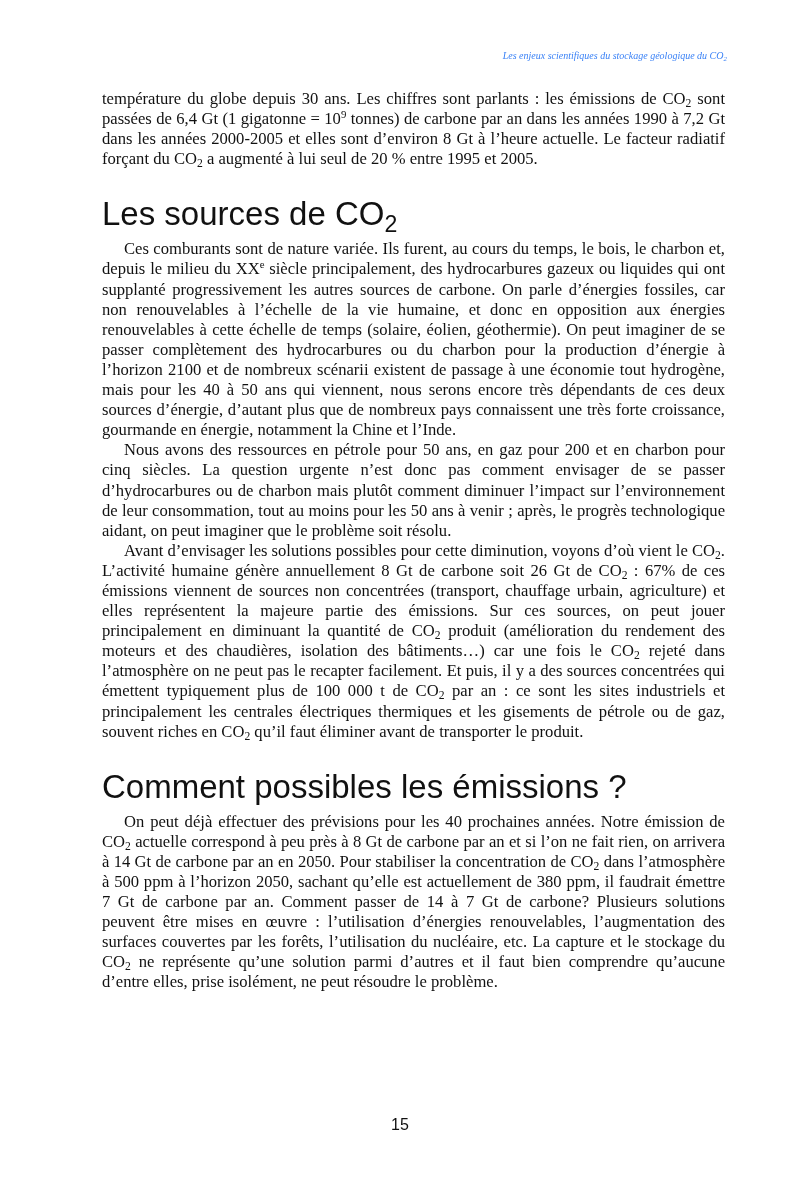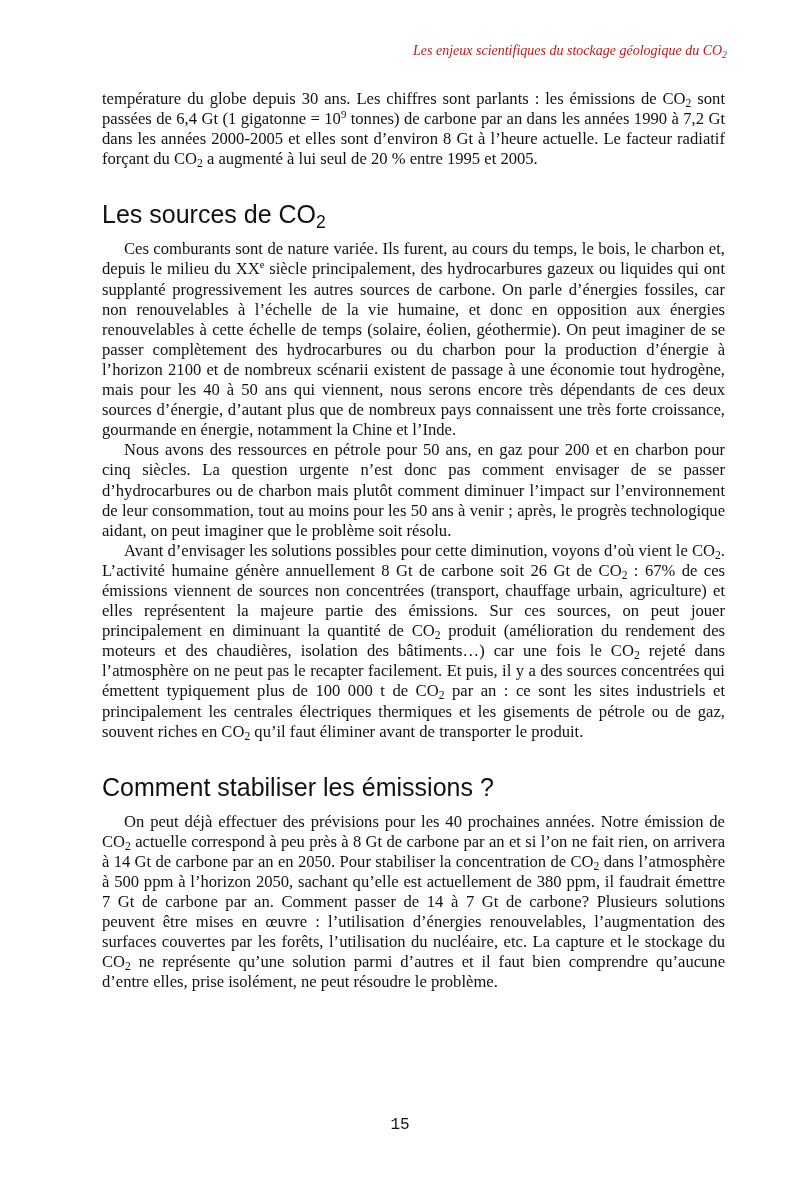--- a/index.html
+++ b/index.html
@@ -1,56 +1,56 @@
 <!DOCTYPE html>
 <html><head>
 <meta charset="utf-8">
 <style>
   html, body { margin: 0; padding: 0; background: #ffffff; }
   body { width: 800px; height: 1198px; position: relative; overflow: hidden; color: #111; }
   .running-header {
-    position: absolute; top: 43px; right: 73px;
-    font-family: "Liberation Serif", serif; font-style: italic; font-size: 14px; color: #b91c1c;
+    position: absolute; top: 50px; right: 73px;
+    font-family: "Liberation Serif", serif; font-style: italic; font-size: 10px; color: #3b82f6;
   }
   .page-content {
     position: absolute; left: 102px; top: 89px; width: 623px;
     font-family: "Liberation Serif", serif; font-size: 16.6px; line-height: 20.1px;
     text-align: justify;
   }
   .page-content p { margin: 0; }
   .indent { text-indent: 22px; }
   h2.section-heading {
     font-family: "Liberation Sans", sans-serif; font-weight: normal;
-    font-size: 25px; line-height: 30px; margin: 30px 0 10px 0; color: #111;
+    font-size: 33px; line-height: 30px; margin: 30px 0 10px 0; color: #111;
     text-align: left;
   }
   sub { font-size: 0.7em; vertical-align: -0.3em; line-height: 0; }
   sup { font-size: 0.65em; vertical-align: 0.55em; line-height: 0; }
   .page-number {
     position: absolute; top: 1116px; left: 0; width: 800px; text-align: center;
-    font-family: Liberation Mono, monospace; font-size: 16px; color: #111;
+    font-family: Liberation Sans, sans-serif; font-size: 16px; color: #111;
   }
 </style>
 </head>
 <body>
 
 <div class="running-header"><span>Les enjeux scientifiques du stockage géologique du CO</span><sub>2</sub></div>
 
 <div class="page-content">
 
   <p><span>température du globe depuis 30 ans. Les chiffres sont parlants : les émissions de CO</span><sub>2</sub><span> sont passées de 6,4 Gt (1 gigatonne = 10</span><sup>9</sup><span> tonnes) de carbone par an dans les années 1990 à 7,2 Gt dans les années 2000-2005 et elles sont d’environ 8 Gt à l’heure actuelle. Le facteur radiatif forçant du CO</span><sub>2</sub><span> a augmenté à lui seul de 20 % entre 1995 et 2005.</span></p>
 
   <h2 class="section-heading"><span>Les sources de CO</span><sub>2</sub></h2>
 
 
   <p class="indent"><span>Ces comburants sont de nature variée. Ils furent, au cours du temps, le bois, le charbon et, depuis le milieu du XX</span><sup>e</sup><span> siècle principalement, des hydrocarbures gazeux ou liquides qui ont supplanté progressivement les autres sources de carbone. On parle d’énergies fossiles, car non renouvelables à l’échelle de la vie humaine, et donc en opposition aux énergies renouvelables à cette échelle de temps (solaire, éolien, géothermie). On peut imaginer de se passer complètement des hydrocarbures ou du charbon pour la production d’énergie à l’horizon 2100 et de nombreux scénarii existent de passage à une économie tout hydrogène, mais pour les 40 à 50 ans qui viennent, nous serons encore très dépendants de ces deux sources d’énergie, d’autant plus que de nombreux pays connaissent une très forte croissance, gourmande en énergie, notamment la Chine et l’Inde.</span></p>
 
   <p class="indent">Nous avons des ressources en pétrole pour 50 ans, en gaz pour 200 et en charbon pour cinq siècles. La question urgente n’est donc pas comment envisager de se passer d’hydrocarbures ou de charbon mais plutôt comment diminuer l’impact sur l’environnement de leur consommation, tout au moins pour les 50 ans à venir ; après, le progrès technologique aidant, on peut imaginer que le problème soit résolu.</p>
 
   <p class="indent"><span>Avant d’envisager les solutions possibles pour cette diminution, voyons d’où vient le CO</span><sub>2</sub><span>. L’activité humaine génère annuellement 8 Gt de carbone soit 26 Gt de CO</span><sub>2</sub><span> : 67% de ces émissions viennent de sources non concentrées (transport, chauffage urbain, agriculture) et elles représentent la majeure partie des émissions. Sur ces sources, on peut jouer principalement en diminuant la quantité de CO</span><sub>2</sub><span> produit (amélioration du rendement des moteurs et des chaudières, isolation des bâtiments…) car une fois le CO</span><sub>2</sub><span> rejeté dans l’atmosphère on ne peut pas le recapter facilement. Et puis, il y a des sources concentrées qui émettent typiquement plus de 100 000 t de CO</span><sub>2</sub><span> par an : ce sont les sites industriels et principalement les centrales électriques thermiques et les gisements de pétrole ou de gaz, souvent riches en CO</span><sub>2</sub><span> qu’il faut éliminer avant de transporter le produit.</span></p>
 
-  <h2 class="section-heading">Comment stabiliser les émissions ?</h2>
+  <h2 class="section-heading">Comment possibles les émissions ?</h2>
 
   <p class="indent"><span>On peut déjà effectuer des prévisions pour les 40 prochaines années. Notre émission de CO</span><sub>2</sub><span> actuelle correspond à peu près à 8 Gt de carbone par an et si l’on ne fait rien, on arrivera à 14 Gt de carbone par an en 2050. Pour stabiliser la concentration de CO</span><sub>2</sub><span> dans l’atmosphère à 500 ppm à l’horizon 2050, sachant qu’elle est actuellement de 380 ppm, il faudrait émettre 7 Gt de carbone par an. Comment passer de 14 à 7 Gt  de carbone? Plusieurs solutions peuvent être mises en œuvre : l’utilisation d’énergies renouvelables, l’augmentation des surfaces couvertes par les forêts, l’utilisation du nucléaire, etc. La capture et le stockage du CO</span><sub>2</sub><span> ne représente qu’une solution parmi d’autres et il faut bien comprendre qu’aucune d’entre elles, prise isolément, ne peut résoudre le problème.</span></p>
 
 </div>
 
 <div class="page-number">15</div>
 
 </body></html>

